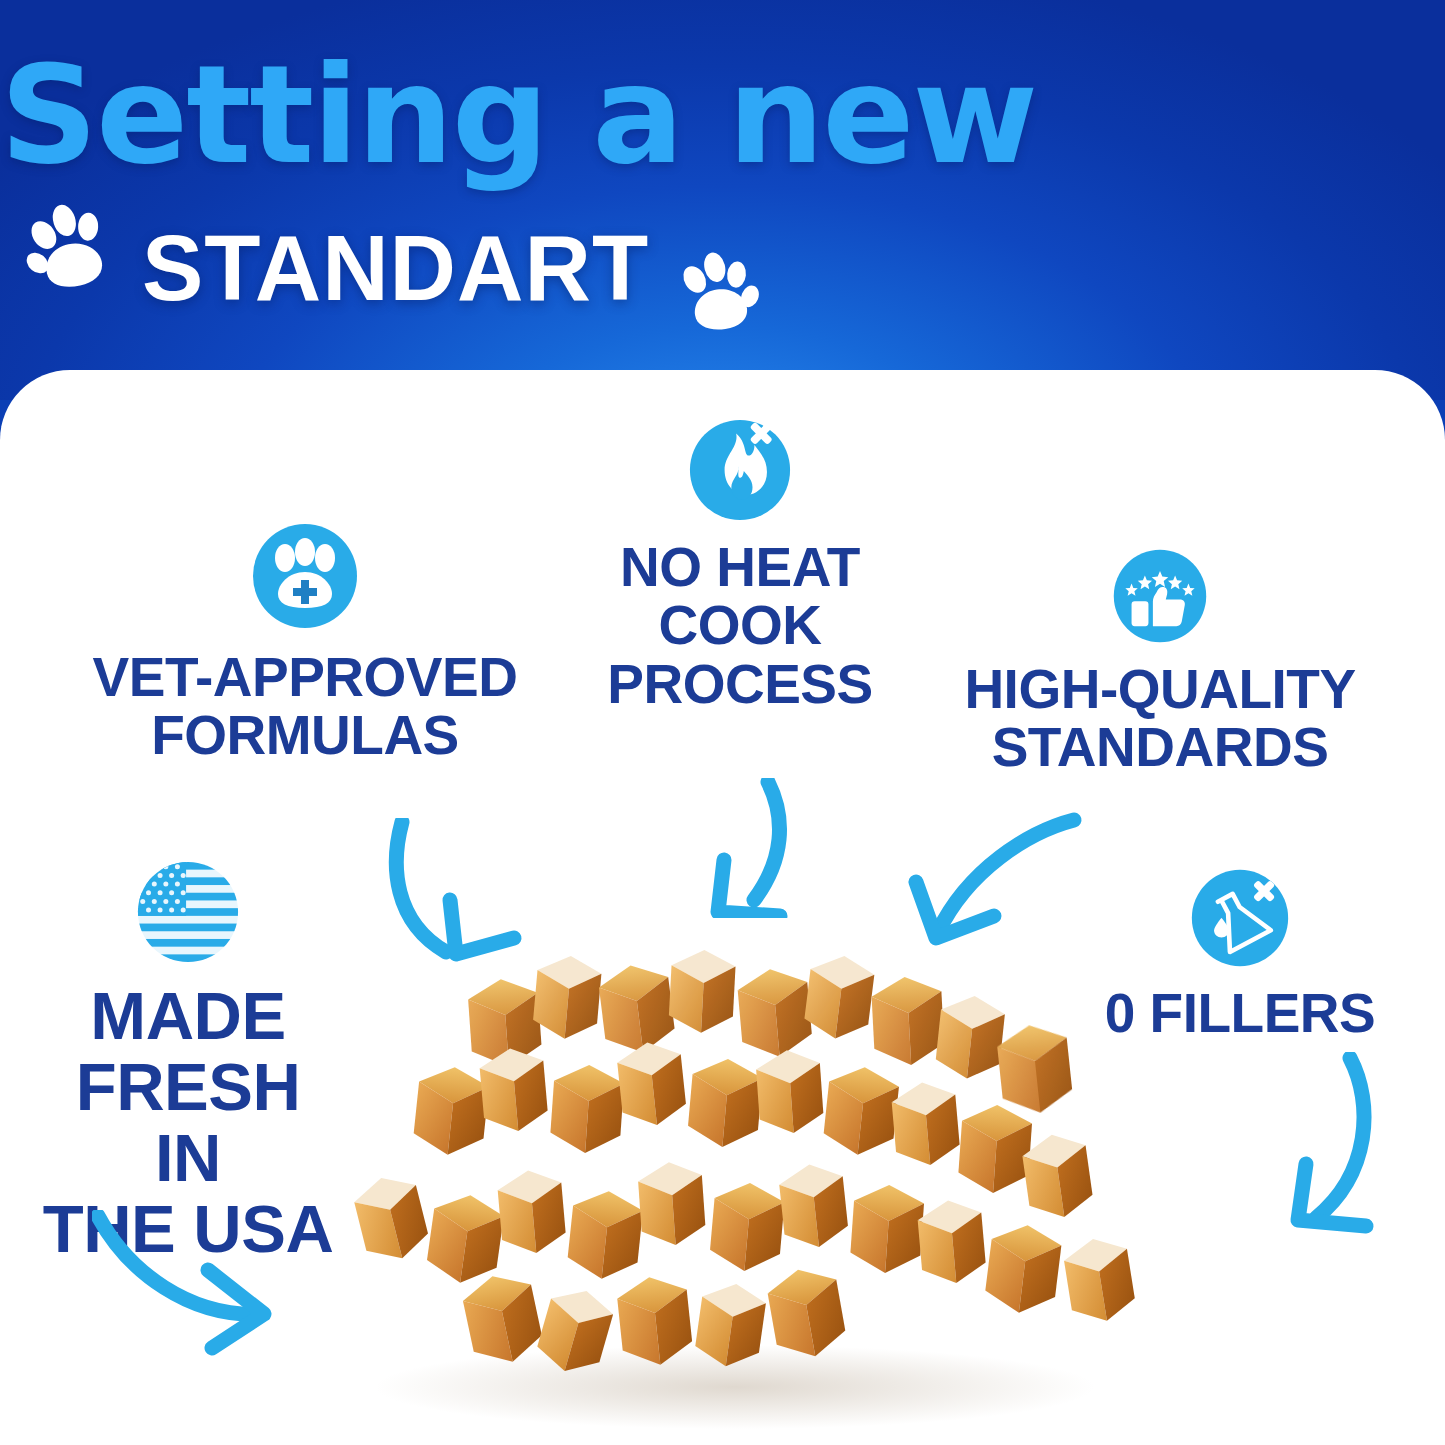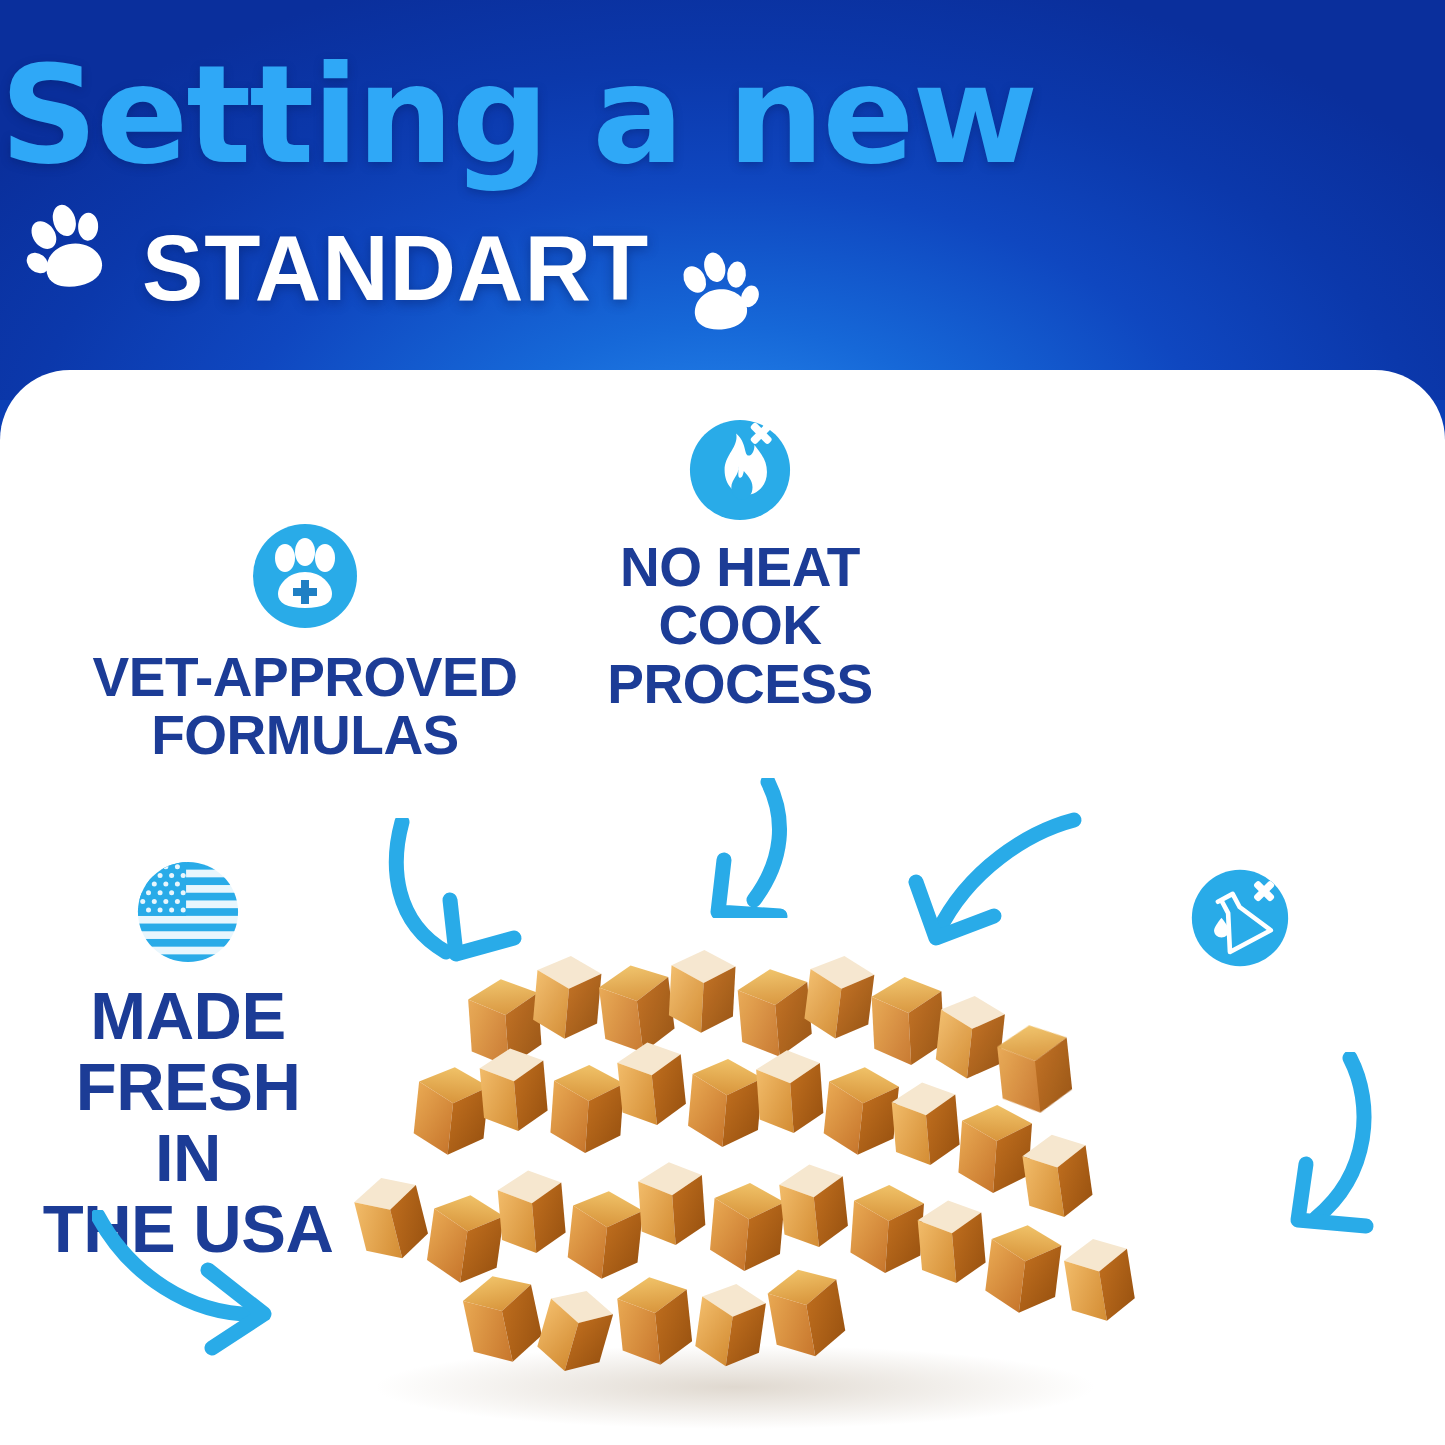--- a/index.html
+++ b/index.html
@@ -238,20 +238,38 @@
           <ellipse cx="74" cy="36" rx="10" ry="14"></ellipse>
           <path d="M54 50c16 0 27 12 27 22 0 9-9 14-27 14s-27-5-27-14c0-10 11-22 27-22z"></path>
         </g>
         <path d="M50 58h8v8h8v8h-8v8h-8v-8h-8v-8h8z" fill="#1f7fc4"></path>
       </svg>
     </span>
     <div class="label">VET-APPROVED
 FORMULAS</div>
   </div>
 
+  <div class="feat" id="feat-hq">
+    <span>
+      <svg class="ricon" width="96" height="96" viewBox="0 0 108 108">
+        <circle cx="54" cy="54" r="52" fill="#29abe8"></circle>
+        <g fill="#ffffff">
+          <path d="M22 40l2 5 5 .4-3.8 3.3 1.2 5-4.4-2.8-4.4 2.8 1.2-5-3.8-3.3 5-.4z"></path>
+          <path d="M37 31l2.2 5.4 5.8.5-4.4 3.8 1.3 5.7-4.9-3.1-4.9 3.1 1.3-5.7-4.4-3.8 5.8-.5z"></path>
+          <path d="M54 26l2.6 6.2 6.7.6-5.1 4.4 1.5 6.6L54 40.2l-5.7 3.6 1.5-6.6-5.1-4.4 6.7-.6z"></path>
+          <path d="M71 31l2.2 5.4 5.8.5-4.4 3.8 1.3 5.7-4.9-3.1-4.9 3.1 1.3-5.7-4.4-3.8 5.8-.5z"></path>
+          <path d="M86 40l2 5 5 .4-3.8 3.3 1.2 5-4.4-2.8-4.4 2.8 1.2-5-3.8-3.3 5-.4z"></path>
+          <path d="M50 50c2-4 4-6 7-6 4 0 6 3 5 8l-1.5 6h16c3.5 0 6 2.5 5.4 6l-3.5 19c-.6 3-3 5-6 5H46V60c0-4 2-7 4-10z"></path>
+          <rect x="22" y="60" width="19" height="28" rx="3.5"></rect>
+        </g>
+      </svg>
+    </span>
+    <div class="label">HIGH-QUALITY
+STANDARDS</div>
+  </div>
 
   <div class="feat" id="feat-usa">
     <span>
       <svg class="ricon" width="104" height="104" viewBox="0 0 108 108">
         <defs>
             <clipPath id="clipflag">
               <circle cx="54" cy="54" r="52"></circle>
             </clipPath>
           </defs>
         <g clip-path="url(#clipflag)">
@@ -307,20 +325,21 @@
         <g fill="none" stroke="#ffffff" stroke-width="5" stroke-linejoin="round" stroke-linecap="round" transform="rotate(-28 54 60)">
           <path d="M44 28h18M48 28v16L30 82h50L62 44V28"></path>
         </g>
         <path d="M34 54c0 0-8 9-8 13.5 0 4.2 3.6 7.5 8 7.5s8-3.3 8-7.5C42 63 34 54 34 54z" fill="#ffffff"></path>
         <g fill="#ffffff" transform="translate(80,25) rotate(45)">
           <rect x="-4" y="-13" width="8" height="26" rx="3"></rect>
           <rect x="-13" y="-4" width="26" height="8" rx="3"></rect>
         </g>
       </svg>
     </span>
+    <div class="label">0 FILLERS</div>
   </div>
 
   <svg class="arrow" id="arrow-vet" viewBox="0 0 190 170">
     <path d="M52 4C40 48 44 104 96 134" stroke="#29abe8" stroke-width="15" fill="none" stroke-linecap="round"></path>
     <path d="M100 82l6 54 58-16" stroke="#29abe8" stroke-width="15" fill="none" stroke-linecap="round" stroke-linejoin="round"></path>
   </svg>
 
   <svg class="arrow" id="arrow-heat" viewBox="0 0 140 140">
     <path d="M72 4c18 36 16 78-14 118" stroke="#29abe8" stroke-width="15" fill="none" stroke-linecap="round"></path>
     <path d="M28 82l-6 52 62 4" stroke="#29abe8" stroke-width="15" fill="none" stroke-linecap="round" stroke-linejoin="round"></path>

